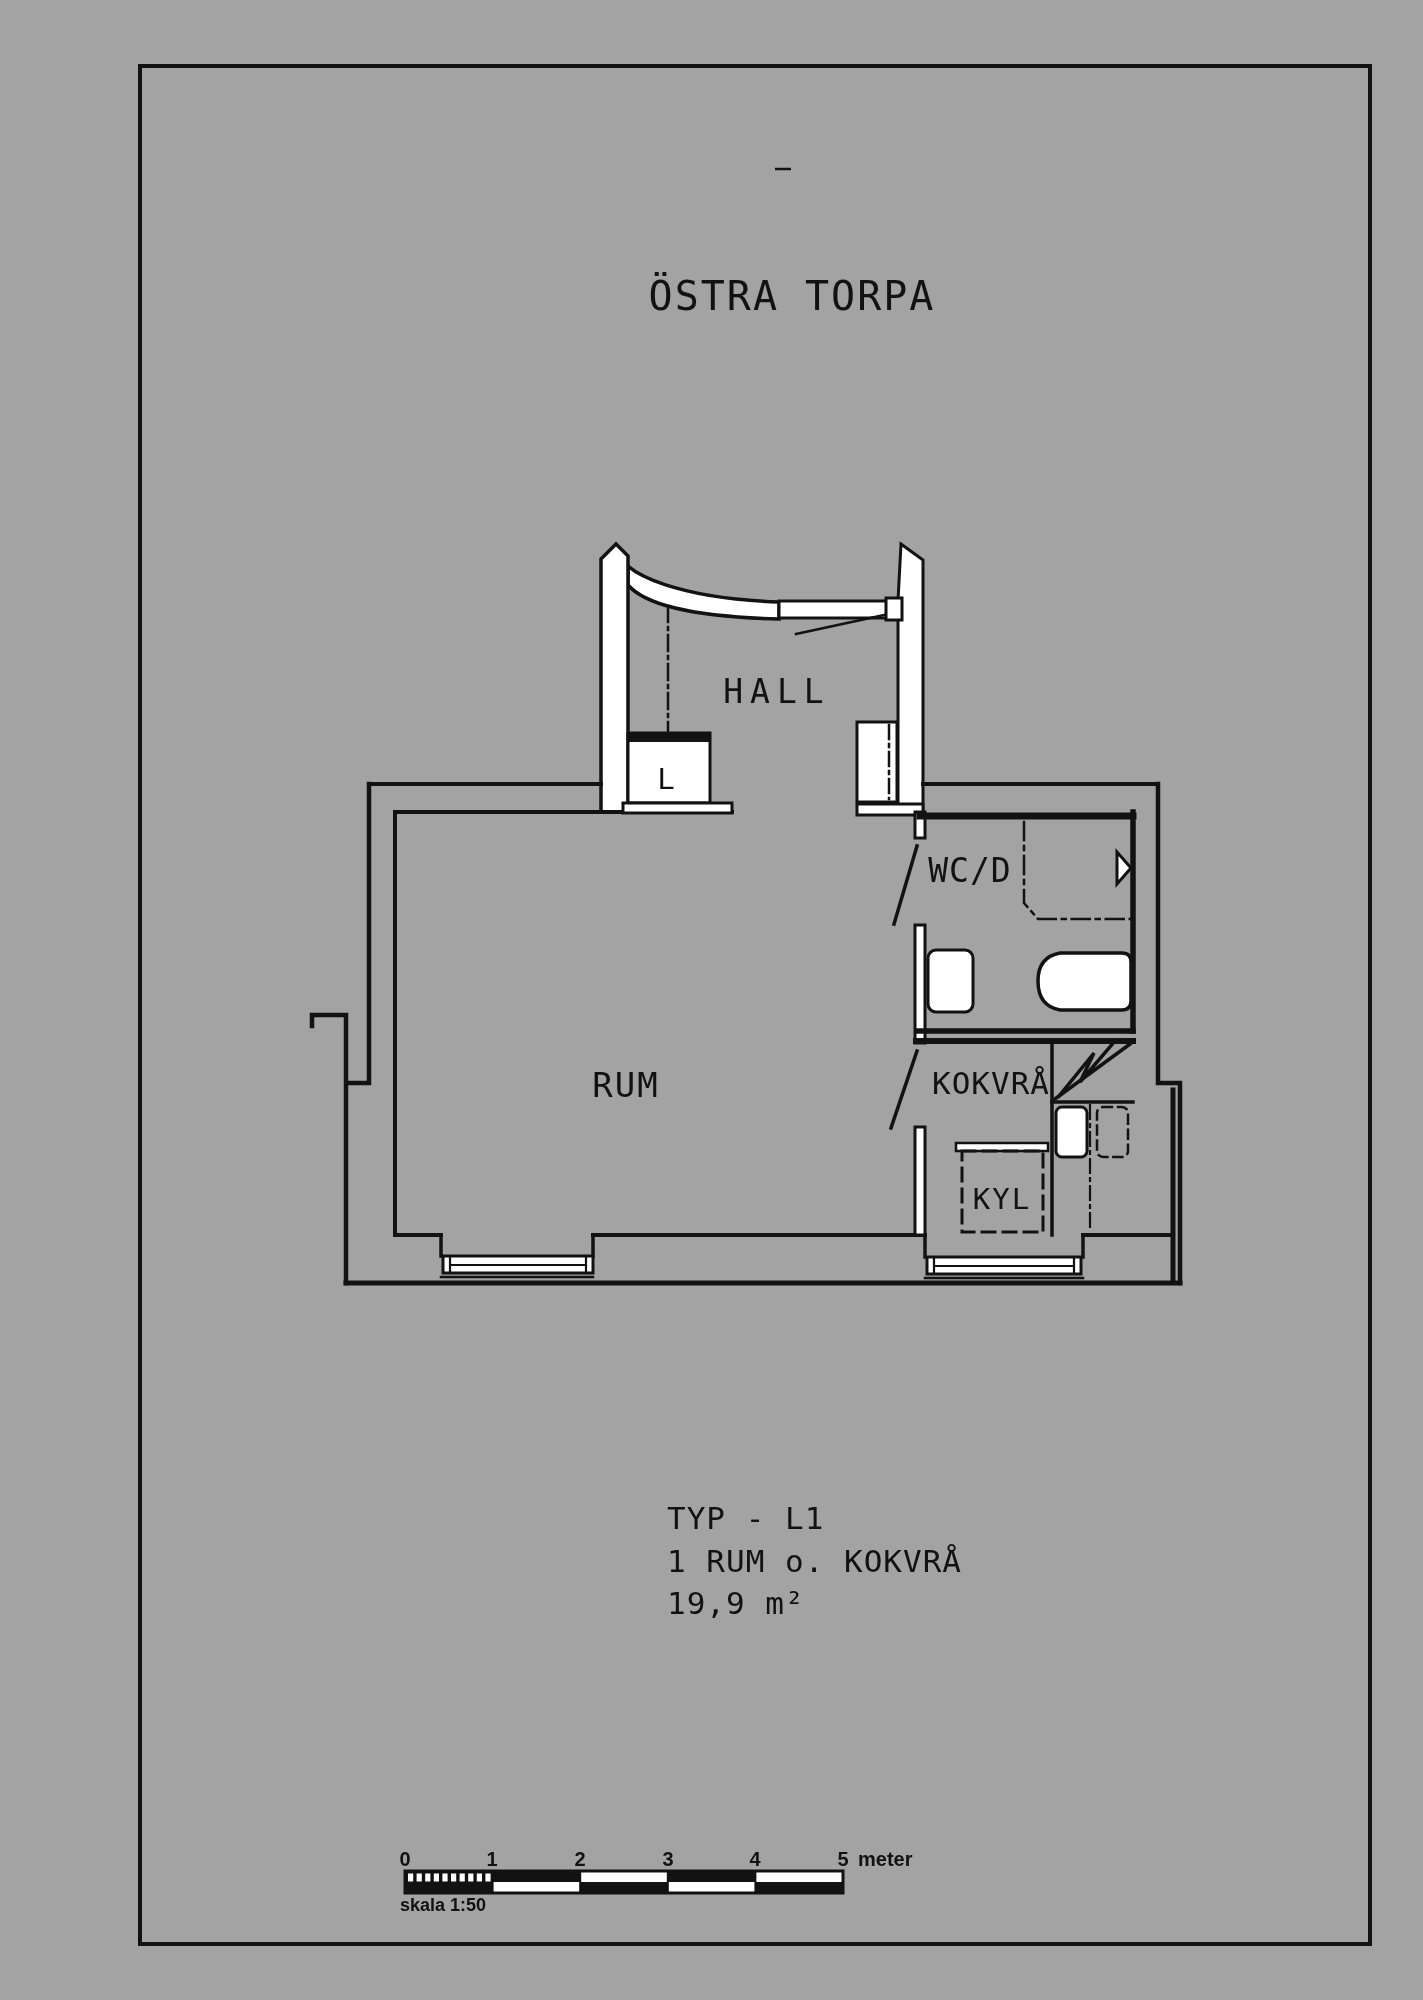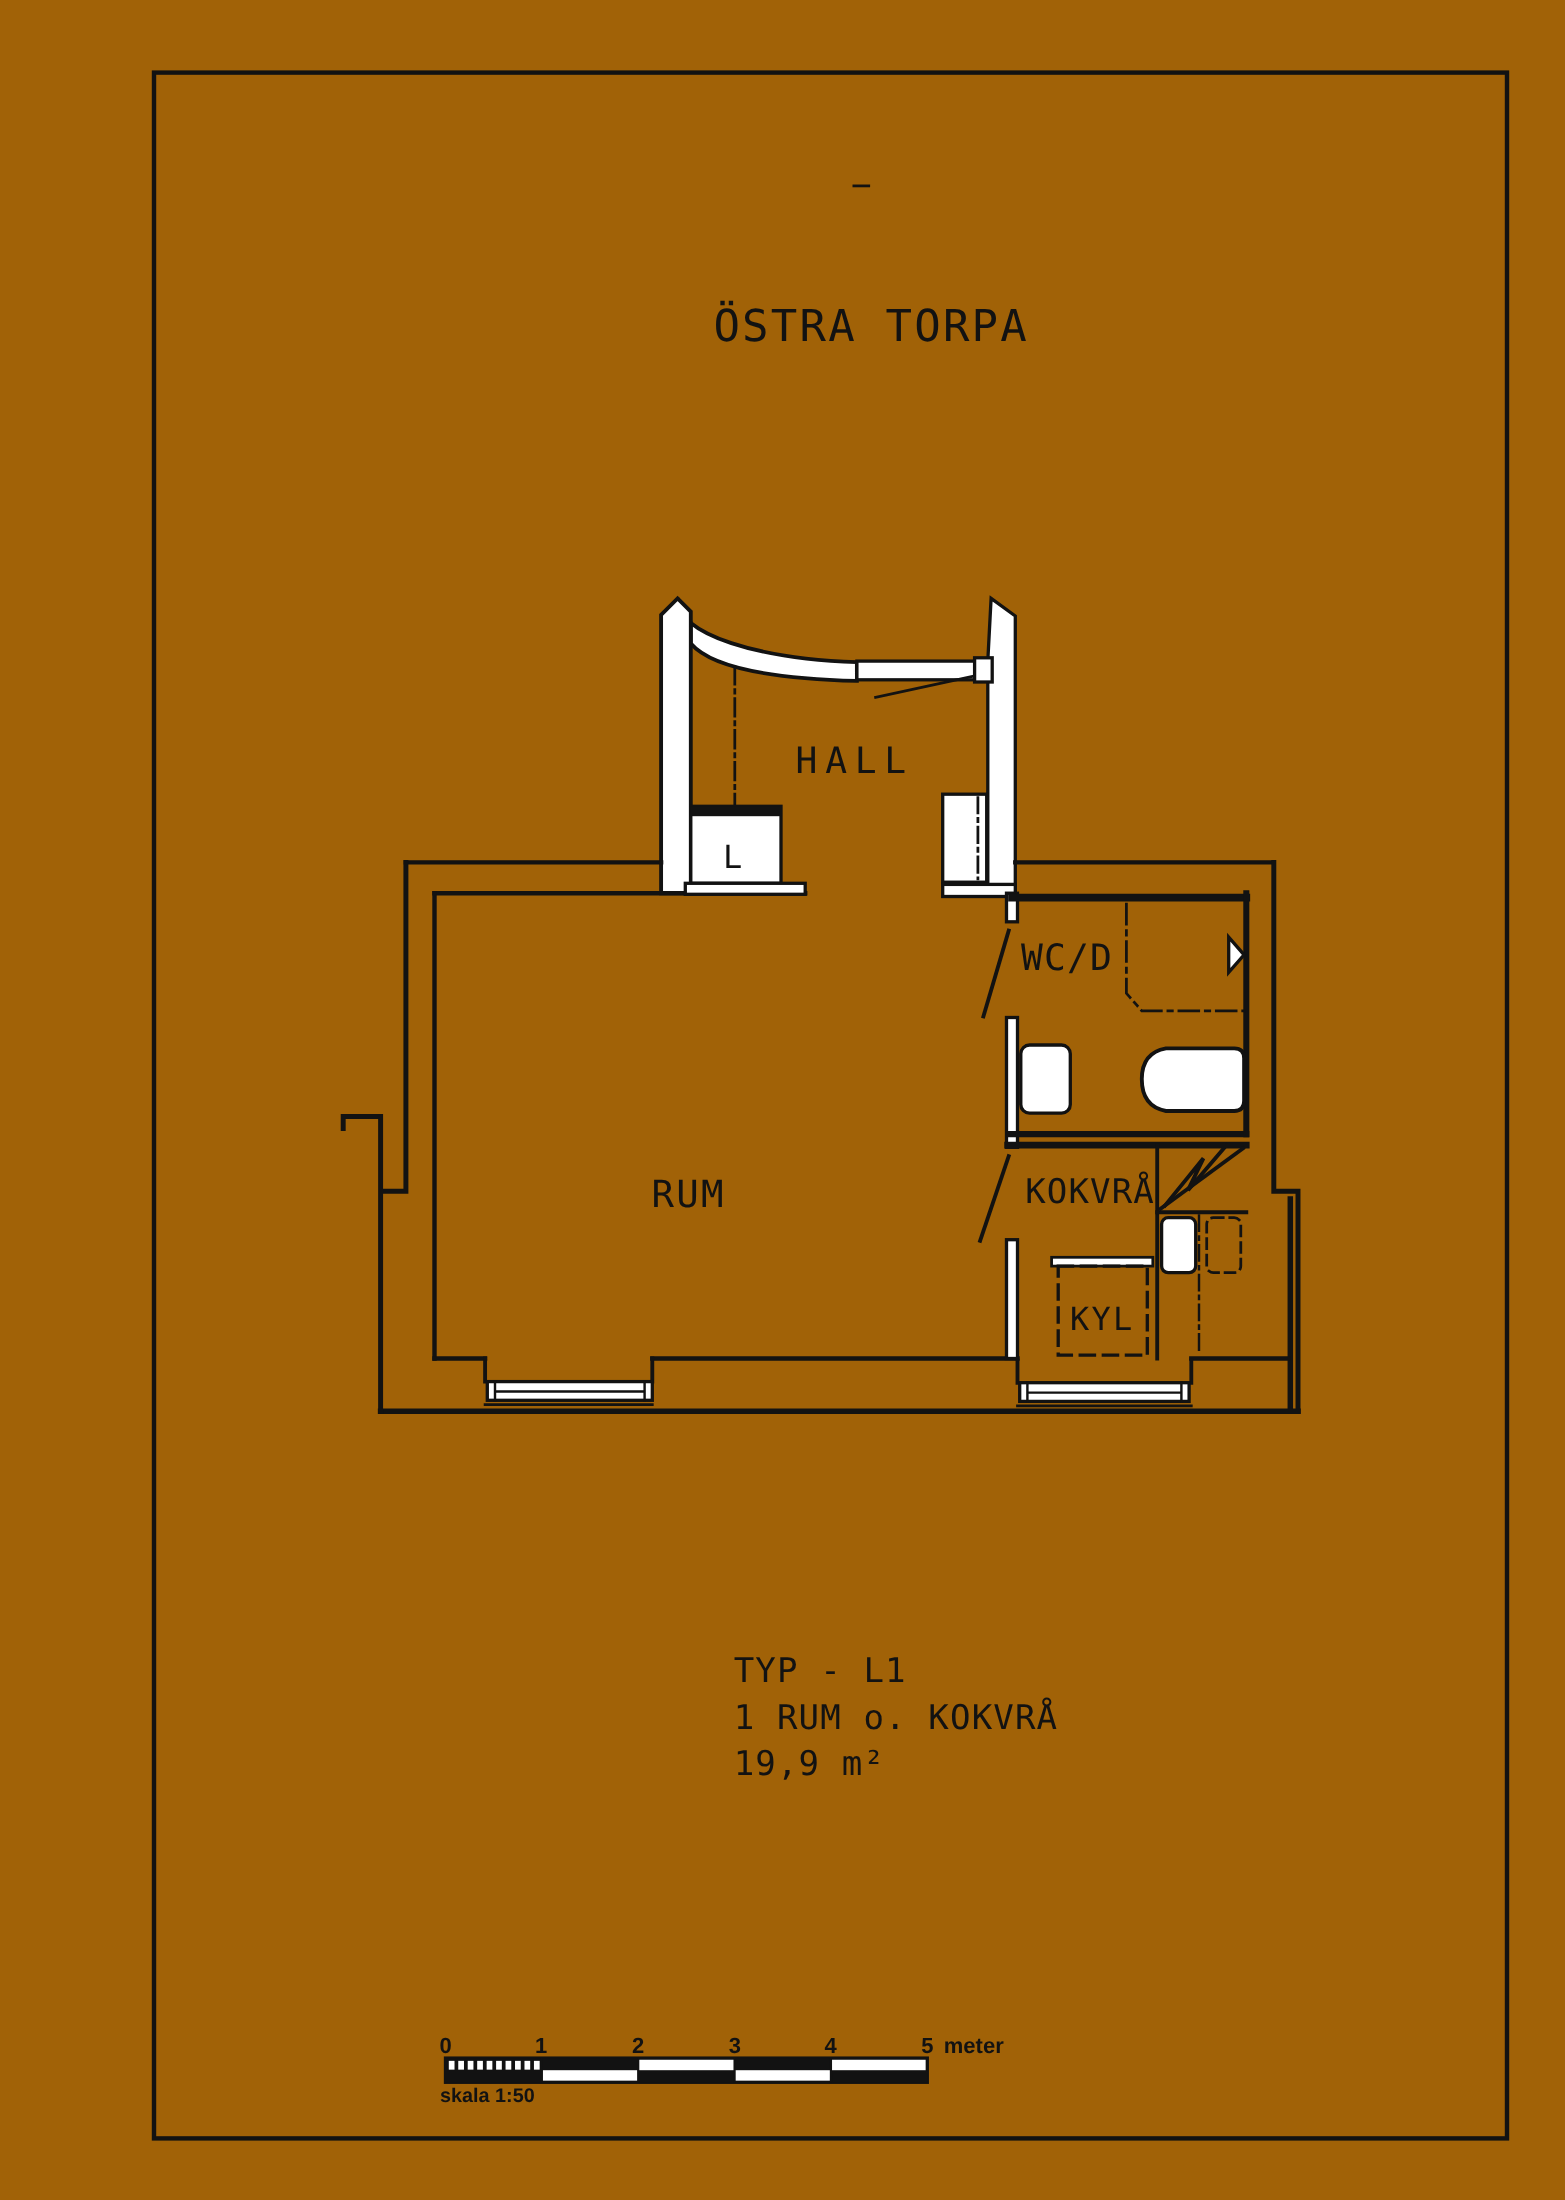--- a/index.html
+++ b/index.html
@@ -1,16 +1,16 @@
 <!DOCTYPE html>
 <html><head>
 <meta charset="utf-8">
 <style>
   html,body{margin:0;padding:0;background:#ffffff;}
-  .page{position:relative;width:1423px;height:2000px;background:#a16207;overflow:hidden;}
+  .page{position:relative;width:1423px;height:2000px;background:#a3a3a3;overflow:hidden;}
   svg{display:block;}
   .lbl{font-family:"DejaVu Sans Mono","Liberation Mono",monospace;fill:#121212;}
   .title{font-size:40px;letter-spacing:2px;}
   .room{font-size:33px;}
   .caption{font-size:31px;letter-spacing:1px;}
   .num{font-family:"Liberation Sans",sans-serif;font-weight:bold;font-size:20px;fill:#121212;}
   .skala{font-family:"Liberation Sans",sans-serif;font-weight:bold;font-size:18px;fill:#121212;}
   .ink{stroke:#121212;fill:none;}
   .wall{stroke:#121212;fill:#ffffff;}
 </style>

